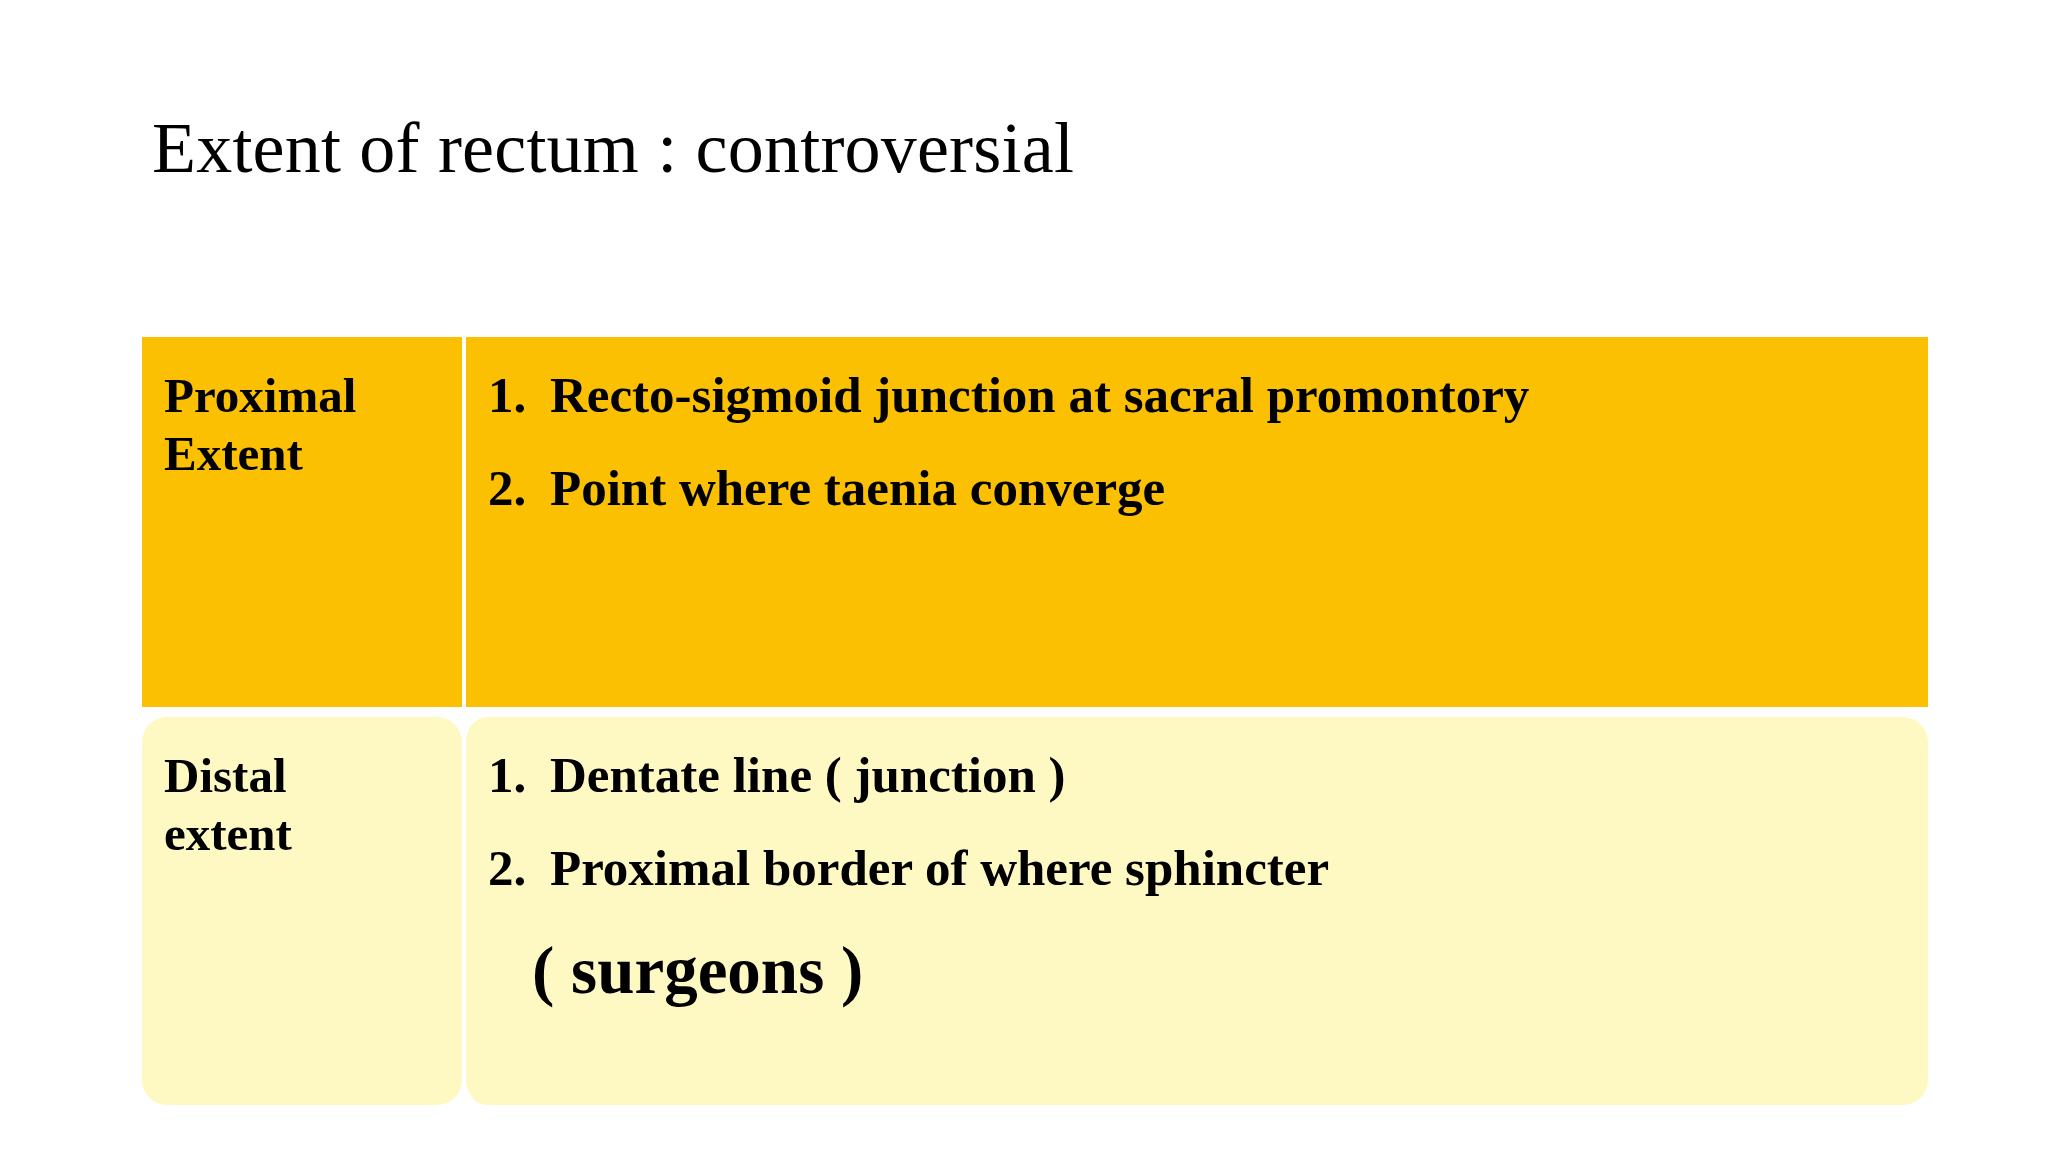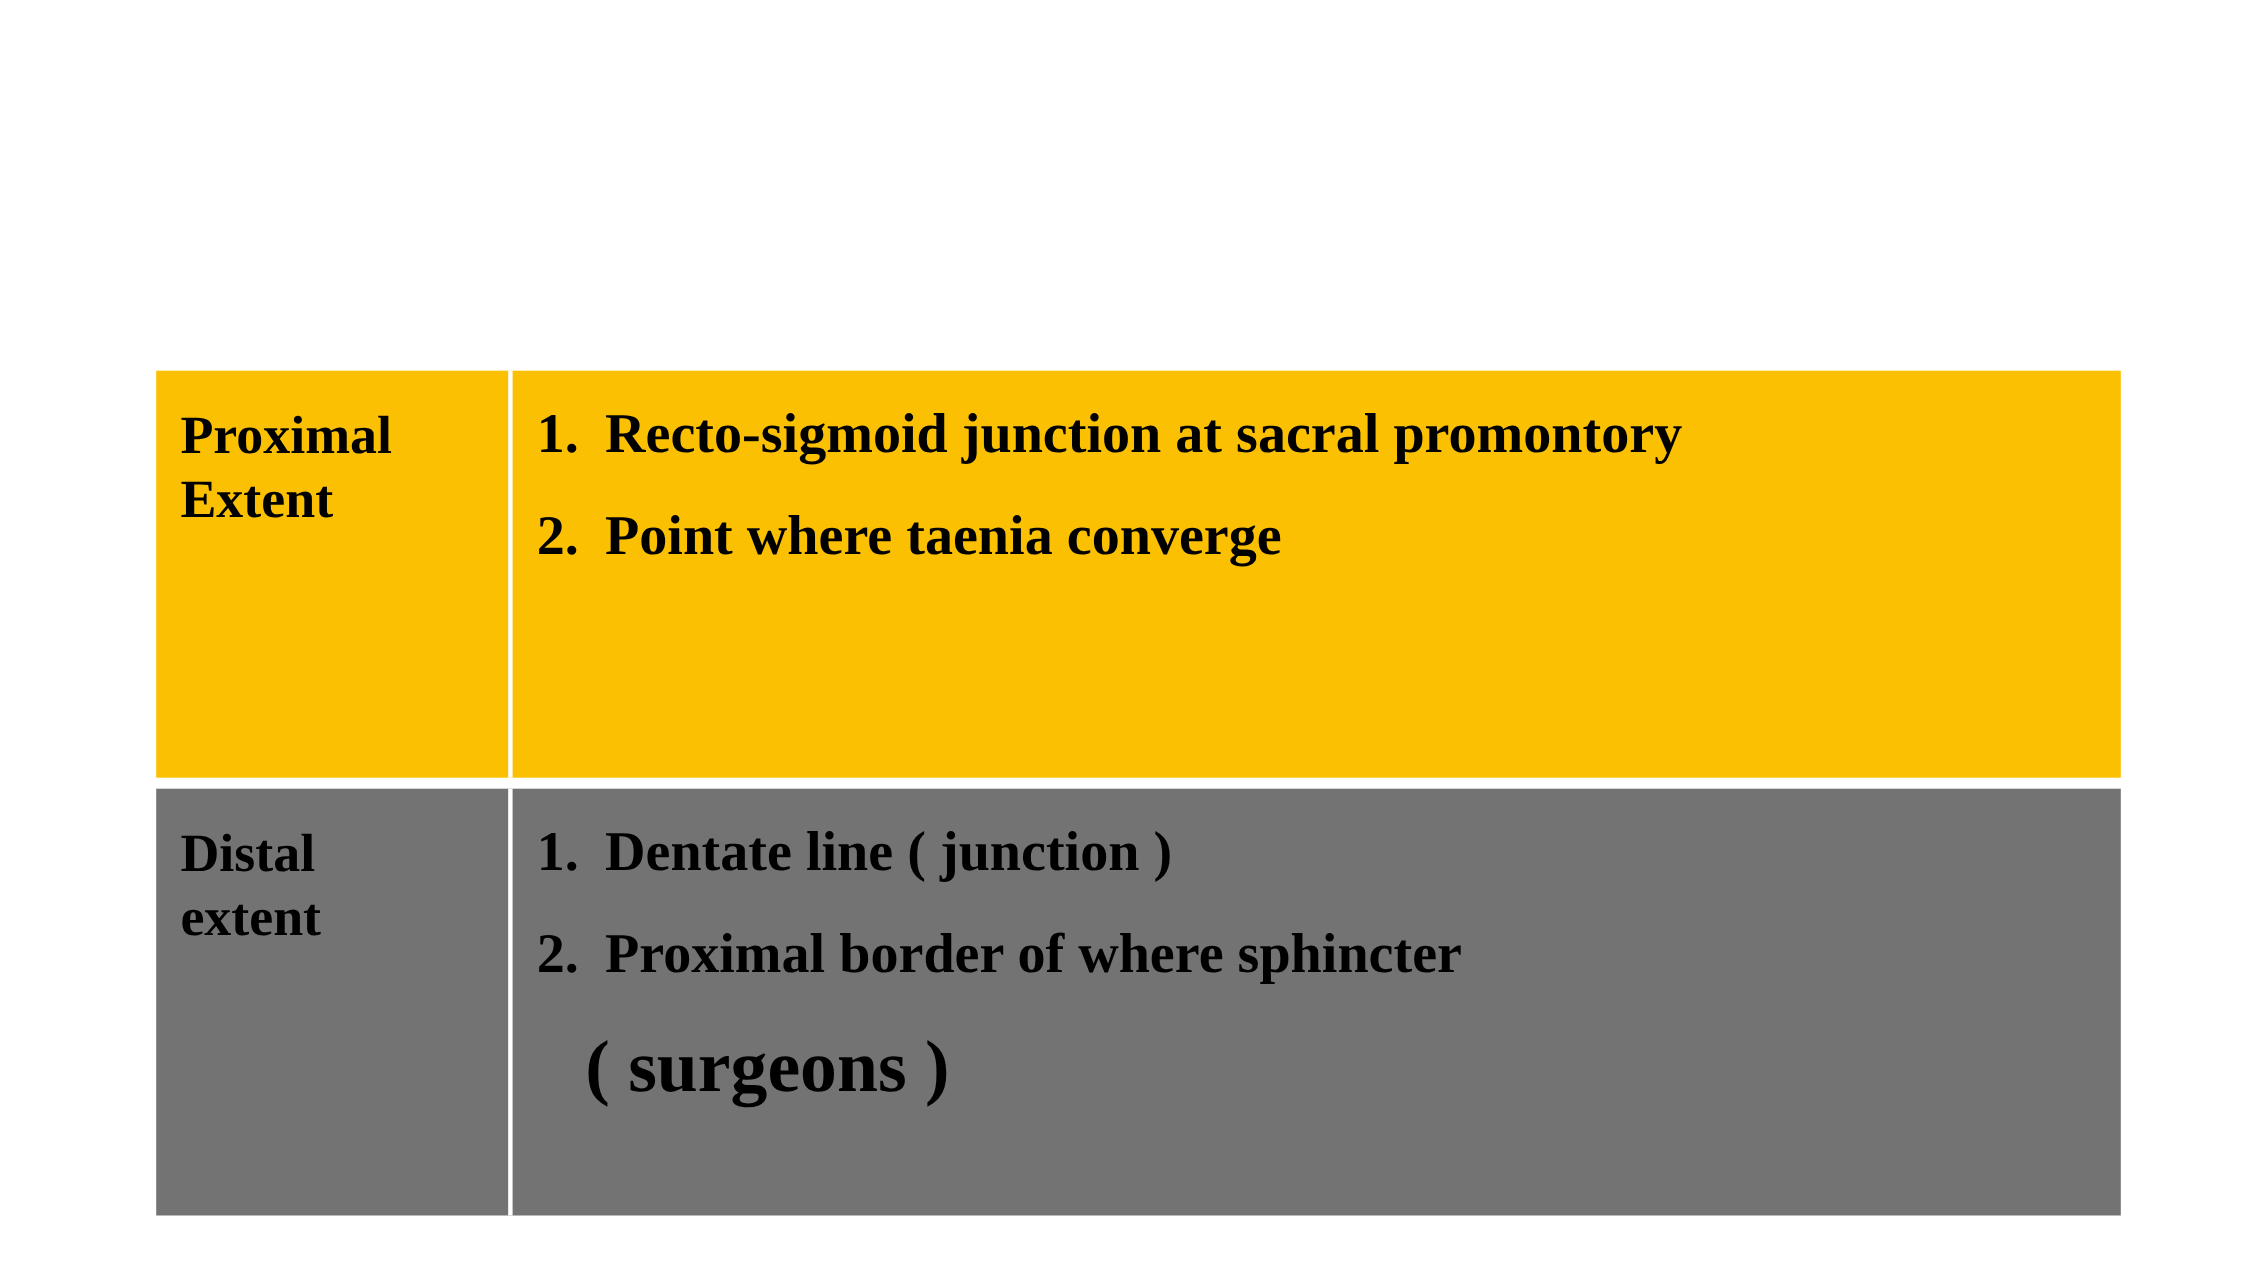--- a/index.html
+++ b/index.html
@@ -53,21 +53,22 @@
   }
   .col-body {
     width: 1466px;
   }
 
   .row-proximal .cell {
     background: #FBC002;
     margin-top: 32px;
   }
   .row-distal .cell {
-    background: #737373;
+    background: #fef9c3;
+    border-radius: 25px;
   }
 
   .cell {
     position: relative;
     box-sizing: border-box;
   }
   .cell-label {
     padding: 30px 16px 20px 22px;
   }
   .cell-body {
@@ -126,20 +127,21 @@
     color: #000000;
     padding-left: 44px;
     margin-top: 18px;
   }
 </style>
 </head>
 <body>
 
 <div class="slide">
 
+  <h1 class="slide-title">Extent of rectum : controversial</h1>
 
   <table class="extent-table">
     <tbody>
 
       <tr class="row-proximal">
         <td class="col-label">
           <div class="cell cell-label">
             <div class="label-text">Proximal</div>
             <div class="label-text">Extent</div>
           </div>

